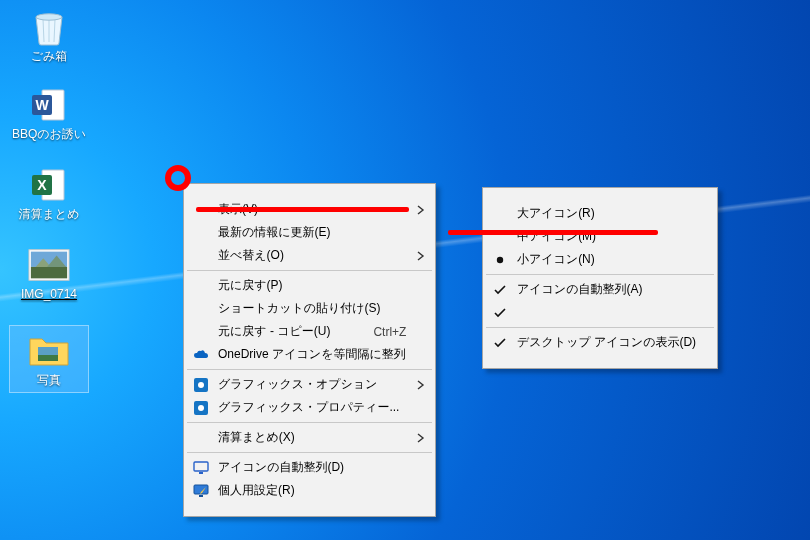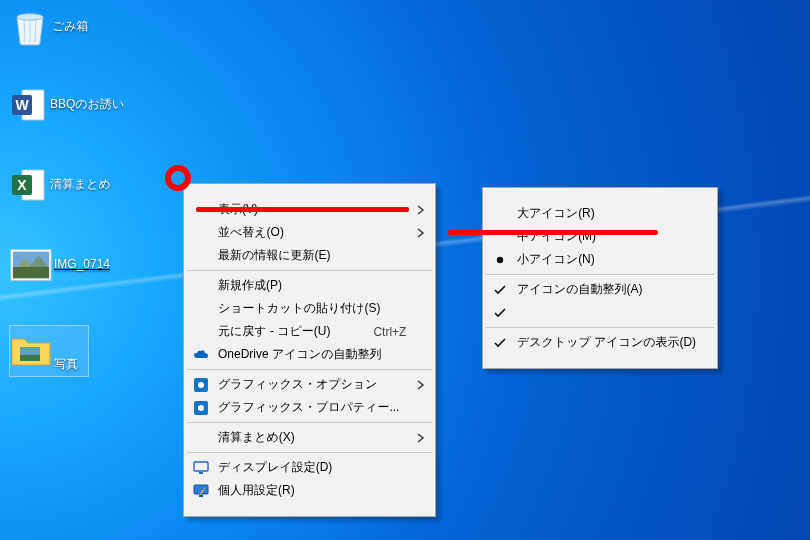--- a/index.html
+++ b/index.html
@@ -4,21 +4,21 @@
 <style>
   html,body{margin:0;padding:0;width:810px;height:540px;overflow:hidden;font-family:"Yu Gothic UI","Meiryo",sans-serif;font-size:12px;}
   
   .desktop{
     position:relative;width:810px;height:540px;
     background:
       linear-gradient(173deg, rgba(255,255,255,0) 46%, rgba(255,255,255,0.28) 46.5%, rgba(255,255,255,0) 47.2%),
       radial-gradient(circle at 0% 50%, #35c4ff 0%, #17a8ff 18%, #0b87f0 38%, #0564d6 60%, #0246b0 100%);
   }
   
-  .dicon{position:absolute;width:78px;display:flex;align-items:center;gap:2px;cursor:default;}
+  .dicon{position:absolute;width:78px;display:flex;flex-direction:column;align-items:center;gap:2px;cursor:default;}
   .dicon .glyph{width:42px;height:42px;display:flex;align-items:center;justify-content:center;}
   .dicon .label{color:#fff;font-size:12px;text-align:center;text-shadow:0 1px 2px rgba(0,0,0,0.7);line-height:1.15;white-space:nowrap;}
   .dicon.selected{background:rgba(120,190,255,0.35);outline:1px solid rgba(170,220,255,0.8);}
   
   .menu{position:absolute;background:#f2f2f2;border:1px solid #a6a6a6;box-shadow:4px 4px 4px rgba(0,0,0,0.25);padding:14px 2px;}
   .menu .item{display:flex;align-items:center;height:23px;padding:0 28px 0 32px;position:relative;white-space:nowrap;}
   .menu .item .txt{flex:1;color:#000;}
   .menu .item .shortcut{color:#444;margin-left:43px;}
   .menu .item .arrow{position:absolute;right:8px;top:50%;transform:translateY(-50%);}
   .menu .item .licon{position:absolute;left:7px;top:50%;transform:translateY(-50%);width:16px;height:16px;display:flex;align-items:center;justify-content:center;}
@@ -74,69 +74,69 @@
         <rect x="1" y="1" width="42" height="32" fill="#fff" stroke="#c8c8c8"></rect>
         <rect x="3" y="3" width="38" height="16" fill="#6fa8d8"></rect>
         <rect x="3" y="19" width="38" height="12" fill="#4d6b3e"></rect>
         <polygon points="8,19 16,10 24,19" fill="#8aa27a"></polygon>
         <polygon points="20,19 30,7 40,19" fill="#73957a"></polygon>
       </svg>
     </span>
     <span class="label">IMG_0714</span>
   </div>
 
-  <div class="dicon selected" style="left:10px;top:326px;padding:4px 0;align-items:flex-end;">
+  <div class="dicon selected" style="left:10px;top:326px;padding:4px 0;">
     <span class="glyph">
       <svg width="42" height="36" viewBox="0 0 42 36">
         <path d="M2 6 L14 6 L18 10 L40 10 L40 32 L2 32 Z" fill="#ffd65c" stroke="#caa23a"></path>
         <rect x="10" y="14" width="20" height="14" fill="#5aa0c7"></rect>
         <rect x="10" y="22" width="20" height="6" fill="#3e7a45"></rect>
       </svg>
     </span>
     <span class="label">写真</span>
   </div>
 
   <div class="menu" style="left:183px;top:183px;width:247px;">
     <div class="item">
       <span class="txt">表示(V)</span>
       <span class="arrow">
         <svg width="8" height="10">
             <path d="M1 1 L6 5 L1 9" fill="none" stroke="#333" stroke-width="1.4"></path>
           </svg>
       </span>
     </div>
     <div class="item">
+      <span class="txt">最新の情報に更新(E)</span>
+    </div>
+    <div class="item">
       <span class="txt">並べ替え(O)</span>
       <span class="arrow">
         <svg width="8" height="10">
             <path d="M1 1 L6 5 L1 9" fill="none" stroke="#333" stroke-width="1.4"></path>
           </svg>
       </span>
     </div>
-    <div class="item">
-      <span class="txt">最新の情報に更新(E)</span>
-    </div>
-    <div class="sep"></div>
-    <div class="item">
-      <span class="txt">新規作成(P)</span>
+    <div class="sep"></div>
+    <div class="item">
+      <span class="txt">元に戻す(P)</span>
     </div>
     <div class="item">
       <span class="txt">ショートカットの貼り付け(S)</span>
     </div>
     <div class="item">
       <span class="txt">元に戻す - コピー(U)</span>
       <span class="shortcut">Ctrl+Z</span>
     </div>
     <div class="item">
       <span class="licon">
         <svg width="16" height="12" viewBox="0 0 16 12">
             <path d="M4 9 Q1 9 1 6 Q1 3.5 4 4 Q5 1 8 2 Q11 0 12 4 Q15 4 15 7 Q15 9 12 9 Z" fill="#0a64c2"></path>
           </svg>
       </span>
-      <span class="txt">OneDrive アイコンの自動整列</span>
+      <span class="txt">OneDrive アイコンを等間隔に整列</span>
     </div>
     <div class="sep"></div>
     <div class="item">
       <span class="licon">
         <svg width="16" height="16">
             <rect x="1" y="1" width="14" height="14" rx="2" fill="#1574c4"></rect>
             <circle cx="8" cy="8" r="3" fill="#fff"></circle>
           </svg>
       </span>
       <span class="txt">グラフィックス・オプション</span>
@@ -165,21 +165,21 @@
       </span>
     </div>
     <div class="sep"></div>
     <div class="item">
       <span class="licon">
         <svg width="16" height="14" viewBox="0 0 16 14">
             <rect x="1" y="1" width="14" height="9" rx="1" fill="none" stroke="#2962c9" stroke-width="1.4"></rect>
             <rect x="6" y="11" width="4" height="2" fill="#2962c9"></rect>
           </svg>
       </span>
-      <span class="txt">ディスプレイ設定(D)</span>
+      <span class="txt">アイコンの自動整列(D)</span>
     </div>
     <div class="item">
       <span class="licon">
         <svg width="16" height="14" viewBox="0 0 16 14">
             <rect x="1" y="1" width="14" height="9" rx="1" fill="#2f7bd8"></rect>
             <rect x="1" y="1" width="14" height="9" rx="1" fill="none" stroke="#14529b"></rect>
             <path d="M13 3 L8 8 L7 10 L9 9 Z" fill="#ffcb3d"></path>
             <rect x="6" y="11" width="4" height="2" fill="#14529b"></rect>
           </svg>
       </span>

